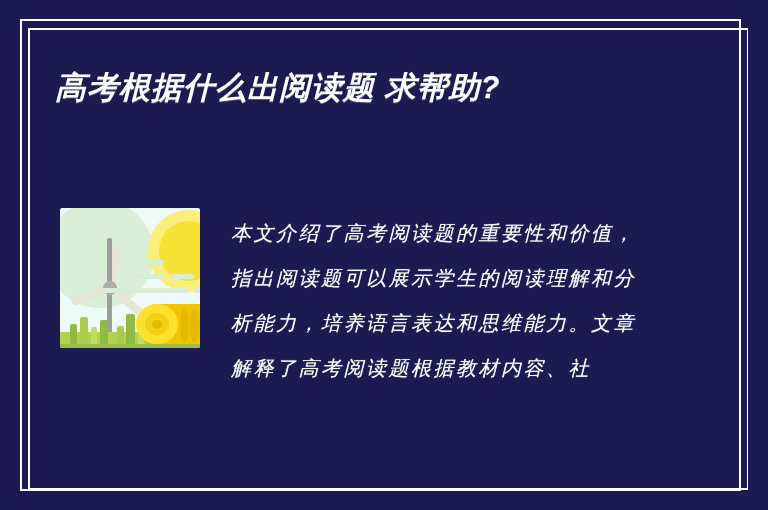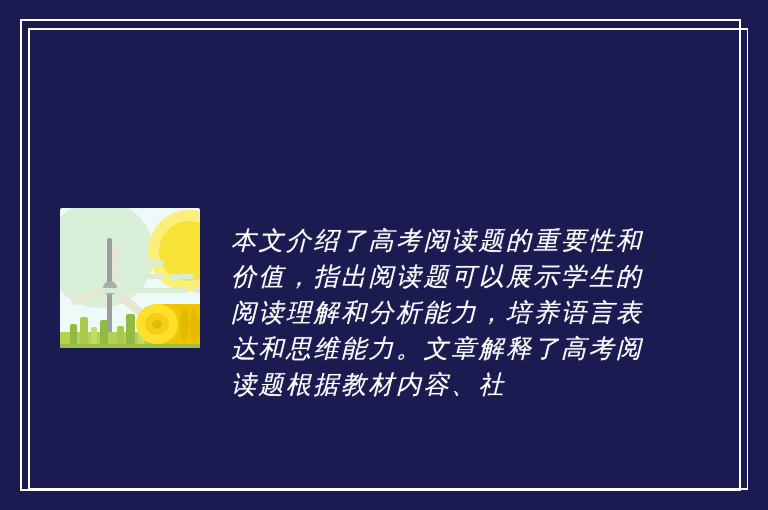--- a/index.html
+++ b/index.html
@@ -232,41 +232,42 @@
     opacity: .75;
   }
   .bale-swirl.w1 { left: 44px; top: 4px; }
   .bale-swirl.w2 { left: 54px; top: 5px; }
   .bale-swirl.w3 { left: 63px; top: 7px; }
 
   
   .body-copy {
     position: absolute;
     left: 231px;
-    top: 222px;
+    top: 211px;
     width: 420px;
-    font-size: 25px;
-    line-height: 36px;
+    font-size: 20px;
+    line-height: 45px;
     color: #ffffff;
     font-style: italic;
     letter-spacing: 2.5px;
     word-break: break-all;
     text-shadow: 0 0 1px rgba(255,255,255,0.55);
   }
 </style>
 </head>
 <body>
 
 <div id="poster">
 
   <div class="frame-outer"></div>
   <div class="frame-inner"></div>
   <div class="frame-mask-right"></div>
   <div class="frame-mask-bottom"></div>
 
+  <div class="headline">高考根据什么出阅读题 求帮助?</div>
 
   <div class="illustration">
     <div class="ill-sky">
       <div class="ill-halo"></div>
 
       <div class="sun-glow"></div>
       <div class="sun-core"></div>
 
       <div class="blade b1"></div>
       <div class="blade b2"></div>

